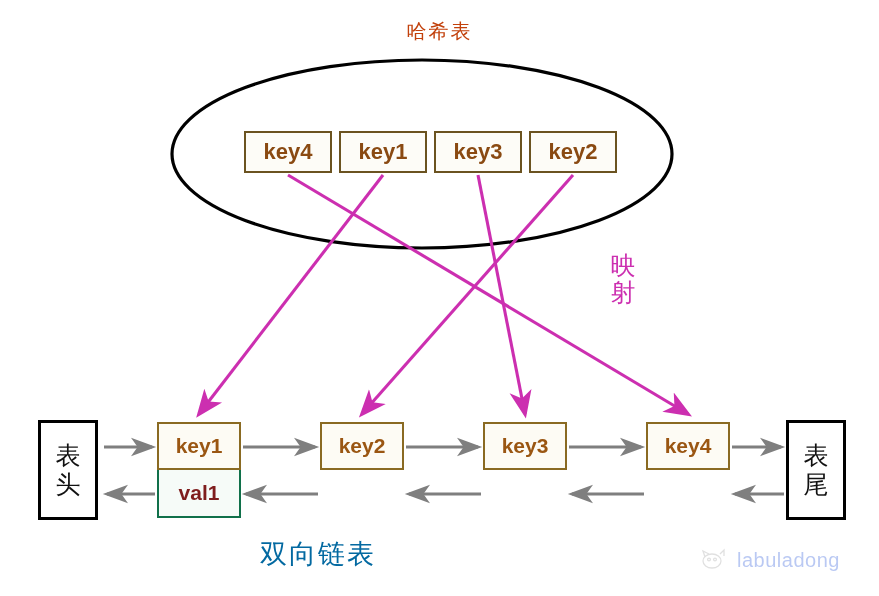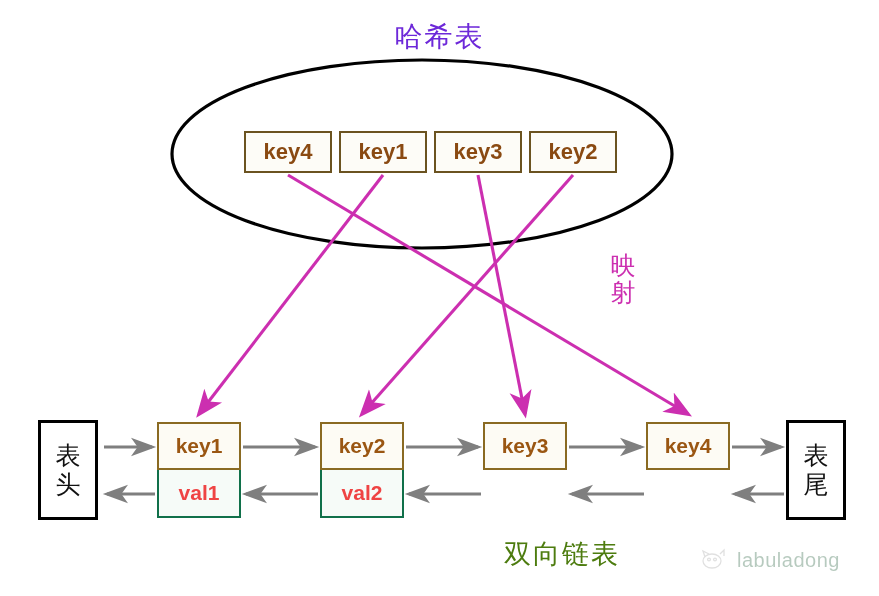--- a/index.html
+++ b/index.html
@@ -30,33 +30,33 @@
     font-family: "DejaVu Serif", "Liberation Serif", serif;
   }
 
   
   #hash-title {
     position: absolute;
     left: 0;
     top: 18px;
     width: 879px;
     text-align: center;
-    font-size: 28px;
-    color: #6d28d9;
+    font-size: 20px;
+    color: #c2410c;
     letter-spacing: 2px;
     white-space: nowrap;
   }
   #list-title {
     position: absolute;
     left: 260px;
     top: 536px;
     width: 360px;
-    text-align: right;
+    text-align: left;
     font-size: 27px;
-    color: #4d7c0f;
+    color: #0369a1;
     letter-spacing: 2px;
     white-space: nowrap;
   }
 
   
   .keybox {
     position: absolute;
     width: 88px;
     height: 42px;
     top: 131px;
@@ -107,21 +107,21 @@
   }
   .node .key-cell {
     border: 2px solid #8a6a22;
     background: #fdfbf4;
     color: #9a5612;
   }
   .node .val-cell {
     border: 2px solid #10704a;
     border-top: none;
     background: #f6fbf8;
-    color: #ef4444;
+    color: #7f1d1d;
   }
   .node.n0 { left: 157px; }
   .node.n1 { left: 320px; }
   .node.n2 { left: 483px; }
   .node.n3 { left: 646px; }
 
   
   .endbox {
     position: absolute;
     width: 60px;
@@ -147,21 +147,21 @@
     position: absolute;
     left: 700px;
     top: 548px;
     display: flex;
     align-items: center;
     gap: 7px;
     opacity: 0.3;
   }
   #watermark .wm-text {
     font-size: 20px;
-    color: #14532d;
+    color: #1d4ed8;
     letter-spacing: 0.5px;
   }
 </style>
 </head>
 <body>
 
 <div id="canvas">
 
   <svg class="layer" viewBox="0 0 879 596" xmlns="http://www.w3.org/2000/svg">
     <defs>
@@ -215,21 +215,20 @@
     <span>表</span>
     <span>头</span>
   </div>
 
   <div class="node n0">
     <div class="cell key-cell">key1</div>
     <div class="cell val-cell">val1</div>
   </div>
   <div class="node n1">
     <div class="cell key-cell">key2</div>
-    <div class="cell val-cell">val2</div>
   </div>
   <div class="node n2">
     <div class="cell key-cell">key3</div>
   </div>
   <div class="node n3">
     <div class="cell key-cell">key4</div>
   </div>
 
   <div id="tail-box" class="endbox cjk">
     <span>表</span>

